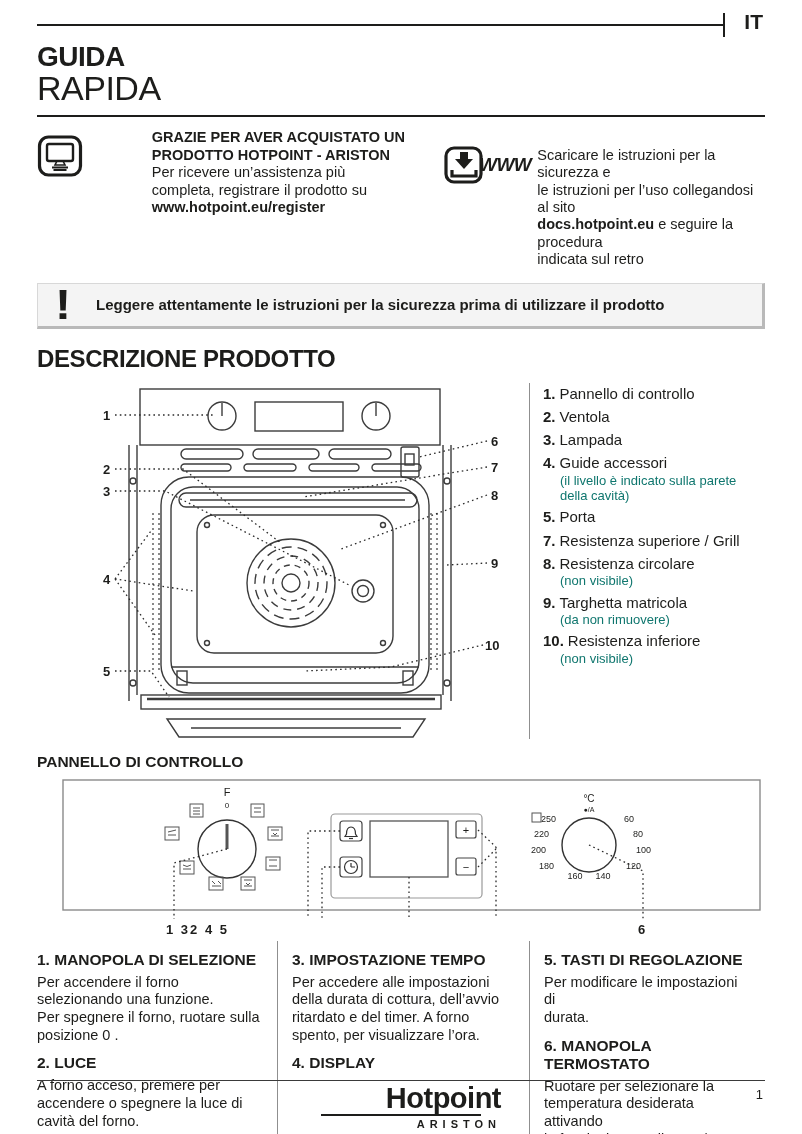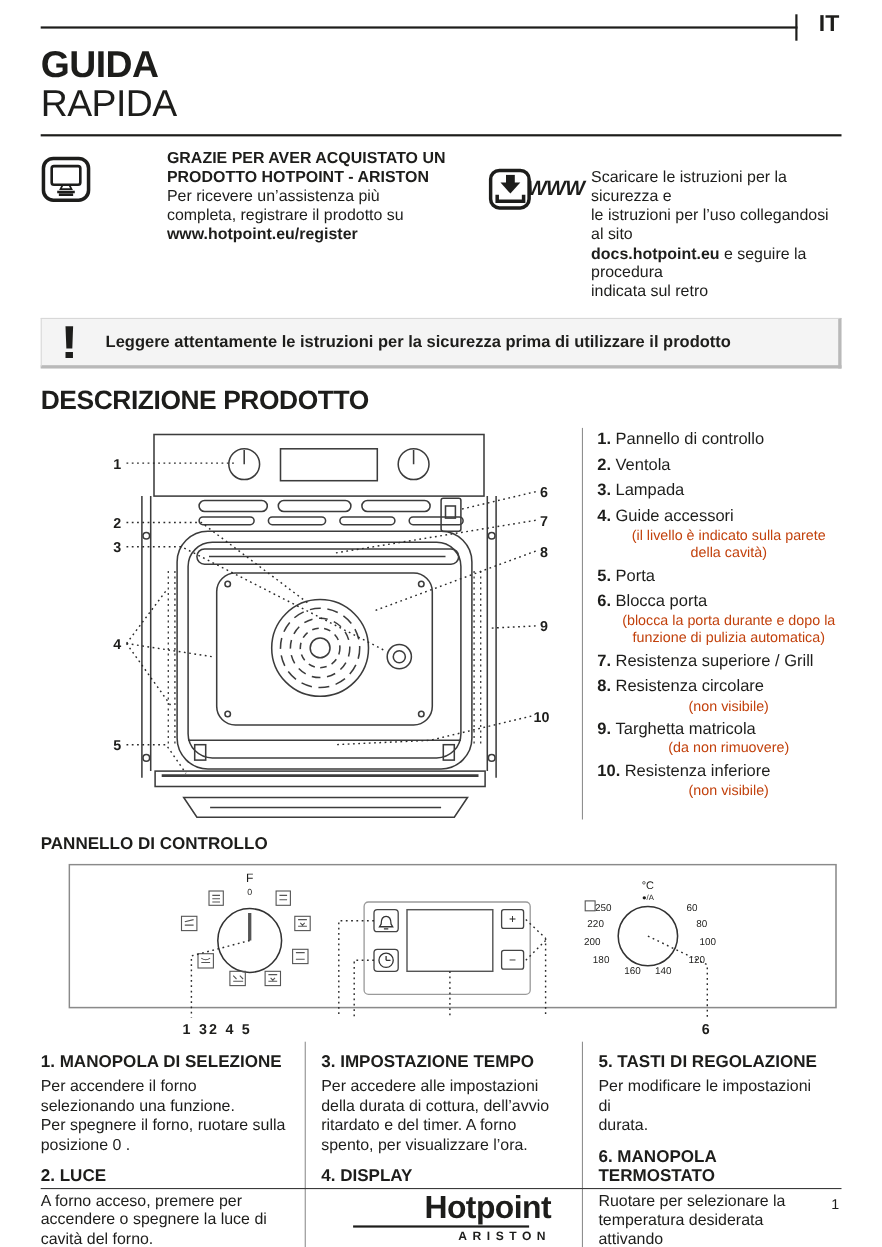--- a/index.html
+++ b/index.html
@@ -8,21 +8,21 @@
   .page { position:relative; width:802px; height:1134px; background:#fff; padding:10px 37px 0 37px; overflow:hidden; }
 
   
   .topbar { position:relative; height:30px; }
   .topline { position:absolute; left:0; top:14px; width:688px; border-top:2px solid #1d1d1b; }
   .tick { position:absolute; left:686px; top:3px; height:24px; border-left:2px solid #1d1d1b; }
   .lang { position:absolute; right:2px; top:0; font-size:21px; font-weight:800; }
 
   
   .title { line-height:1.04; margin-top:2px; }
-  .title .t1 { display:block; font-size:34px; font-weight:800; letter-spacing:-0.5px; }
+  .title .t1 { display:block; font-size:28px; font-weight:800; letter-spacing:-0.5px; }
   .title .t2 { display:block; font-size:34px; font-weight:400; letter-spacing:-0.5px; }
   .rule { border-top:2px solid #1d1d1b; margin:9px 0 12px 0; }
 
   
   .intro { display:flex; }
   .intro-col { display:flex; align-items:flex-start; }
   .intro-col.left { width:368px;justify-content:space-between; }
   .intro-col.right { flex:1; }
   .intro-icon { flex:none; margin-right:12px; margin-top:4px; }
   .pre { white-space:pre-line; }
@@ -40,21 +40,21 @@
 
   h2.secTitle { font-size:24px; font-weight:800; letter-spacing:-0.4px; margin:16px 0 10px 0; }
   h3.subTitle { font-size:15.5px; font-weight:800; margin:14px 0 8px 0; }
 
   
   .desc-section { display:flex; align-items:stretch; }
   .oven-figure { flex:none; width:412px; margin-left:58px; }
   .desc-list { flex:1; border-left:1px solid #8f8f8f; margin-left:22px; padding-left:13px; padding-top:2px; }
   .ditem { margin-bottom:5px; font-size:15px; line-height:1.22; }
   .dnum { font-weight:800; margin-right:4px; }
-  .dnote { font-size:13px; line-height:1.18; padding-left:17px; color:#c2410c;text-align:center; }
+  .dnote { font-size:13px; line-height:1.18; padding-left:17px; color:#0f766e; }
 
   
   .panel-figure { margin-left:25px; }
 
   
   .legend { display:grid; grid-template-columns:240px 252px 1fr; margin-top:4px; }
   .lcol { padding-right:14px; }
   .lcol + .lcol { border-left:1px solid #8f8f8f; padding-left:14px; }
   .ltitle { font-size:15.5px; font-weight:800; margin:10px 0 5px 0; }
   .lbody { font-size:14.5px; line-height:1.22; }
@@ -239,23 +239,20 @@
     </div>
 
     <div class="desc-list">
       <div class="ditem"><span class="dnum">1.</span><span>Pannello di controllo</span></div>
       <div class="ditem"><span class="dnum">2.</span><span>Ventola</span></div>
       <div class="ditem"><span class="dnum">3.</span><span>Lampada</span></div>
       <div class="ditem"><span class="dnum">4.</span><span>Guide accessori</span>
         <div class="dnote pre">(il livello è indicato sulla parete
 della cavità)</div></div>
       <div class="ditem"><span class="dnum">5.</span><span>Porta</span></div>
-      <div class="ditem"><span class="dnum">6.</span><span>Blocca porta</span>
-        <div class="dnote pre">(blocca la porta durante e dopo la
-funzione di pulizia automatica)</div></div>
       <div class="ditem"><span class="dnum">7.</span><span>Resistenza superiore / Grill</span></div>
       <div class="ditem"><span class="dnum">8.</span><span>Resistenza circolare</span>
         <div class="dnote pre">(non visibile)</div></div>
       <div class="ditem"><span class="dnum">9.</span><span>Targhetta matricola</span>
         <div class="dnote pre">(da non rimuovere)</div></div>
       <div class="ditem"><span class="dnum">10.</span><span>Resistenza inferiore</span>
         <div class="dnote pre">(non visibile)</div></div>
     </div>
   </div>
 

